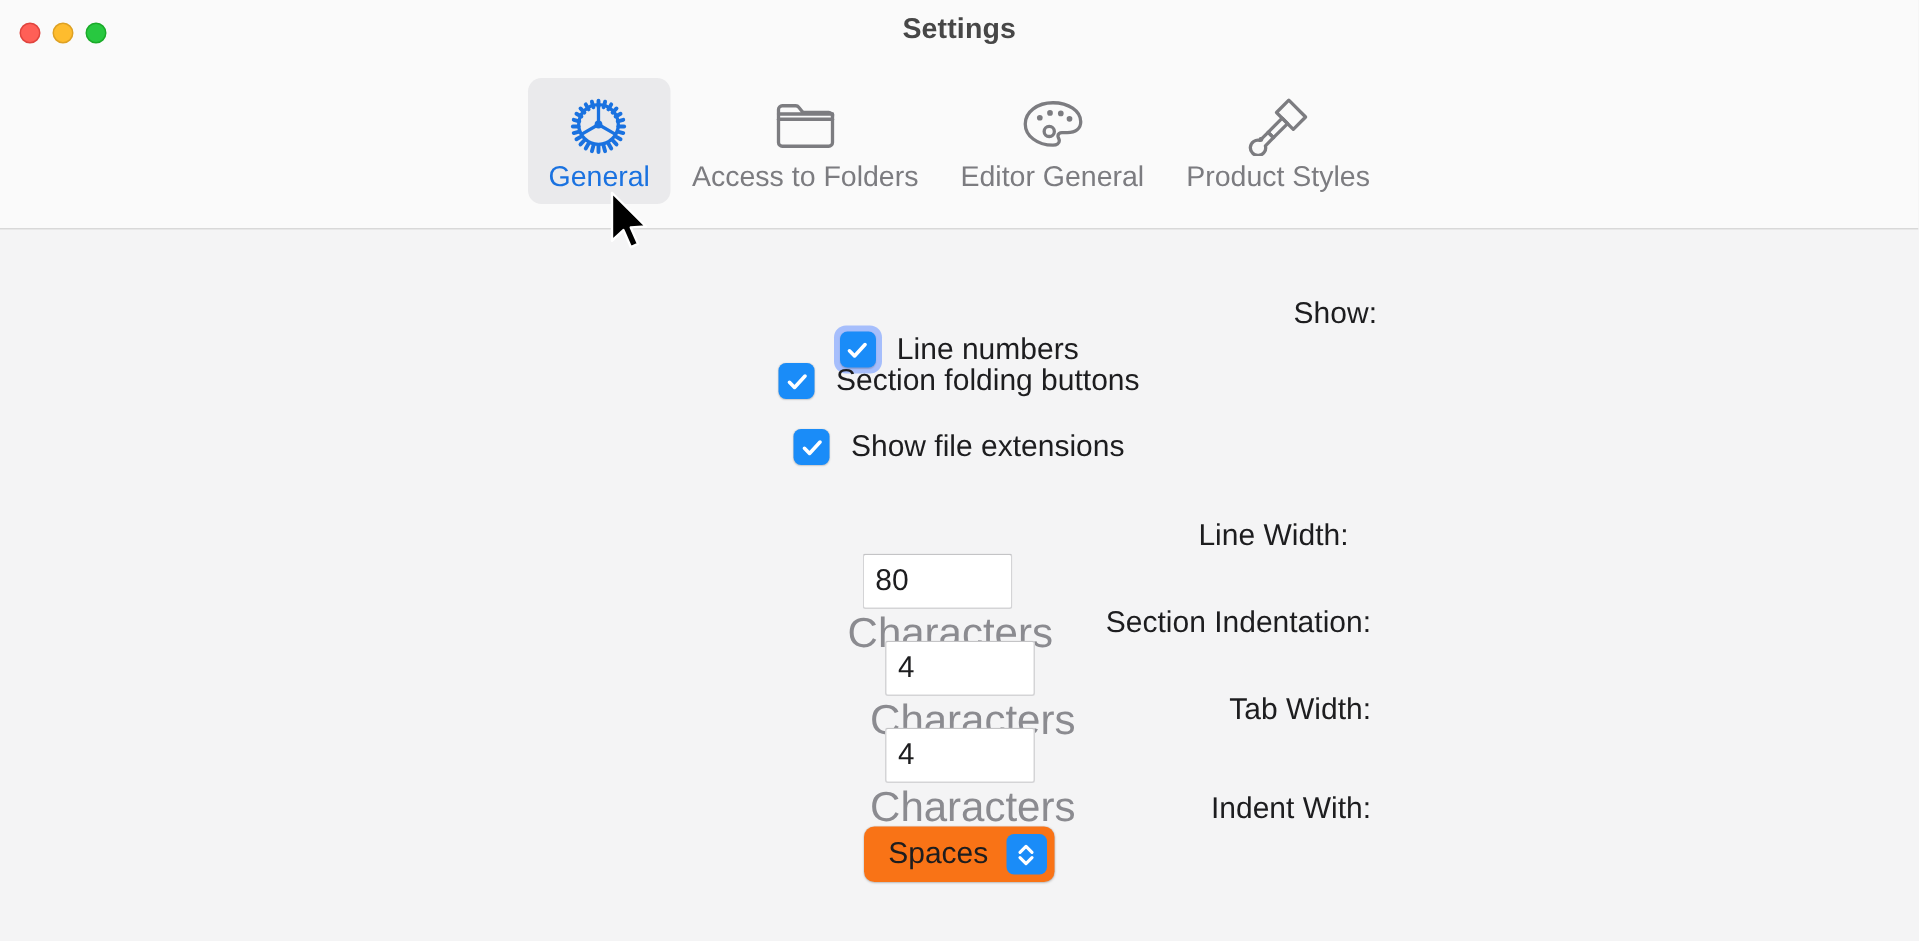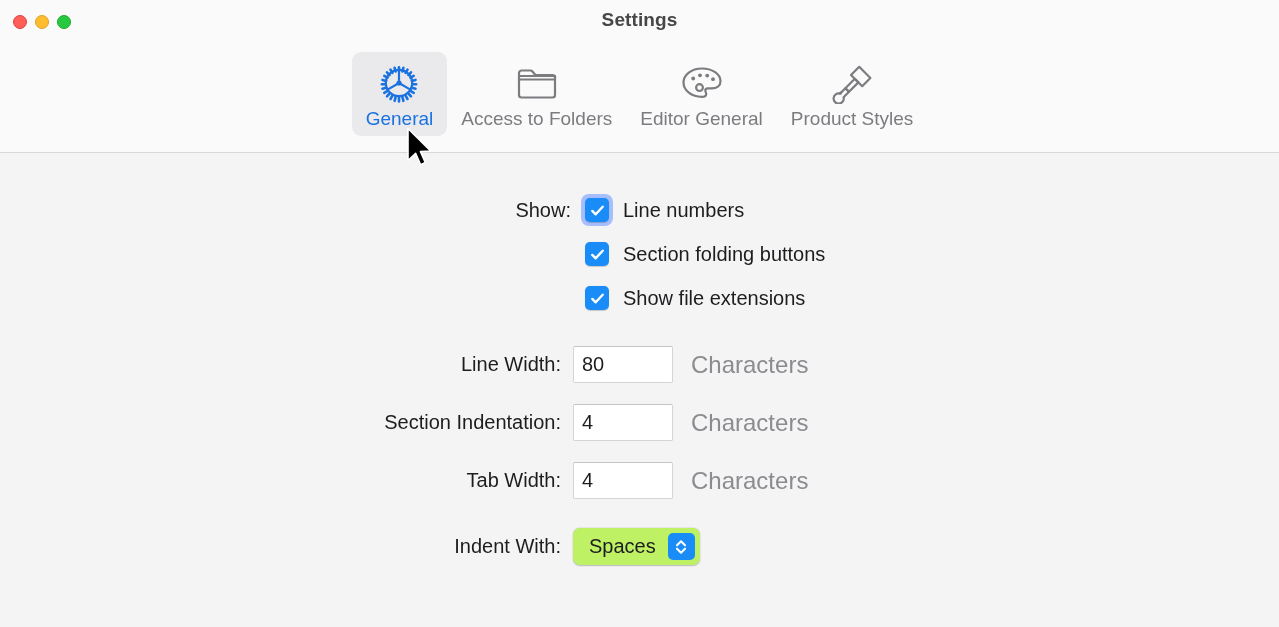--- a/index.html
+++ b/index.html
@@ -112,31 +112,32 @@
     top: 154px;
     width: 1279px;
     height: 461px;
     background: #f4f4f5;
   }
 
   .form-row {
     position: absolute;
     display: flex;
     align-items: center;
+    flex-direction: column;
   }
 
   .row-label {
     text-align: right;
     font-size: 20px;
     color: #1d1d1f;
     white-space: nowrap;
   }
 
   .units-label {
-    font-size: 24px;
+    font-size: 28px;
     color: #8b8b90;
     white-space: nowrap;
   }
 
   
   .checkbox-row {
     display: flex;
     align-items: center;
   }
   .cb-wrap {
@@ -187,21 +188,21 @@
     font-size: 20px;
     color: #1d1d1f;
     padding: 0 8px;
     outline: none;
   }
 
   
   .popup {
     position: relative;
     height: 37px;
-    background: #bef264;
+    background: #f97316;
     border-radius: 7px;
     box-shadow: 0 0.5px 1.5px rgba(0,0,0,0.22), 0 0 0 0.5px rgba(0,0,0,0.04);
     display: inline-flex;
     align-items: center;
     padding: 0 5px 0 16px;
     box-sizing: border-box;
   }
   .popup-value {
     font-size: 20px;
     color: #1d1d1f;

